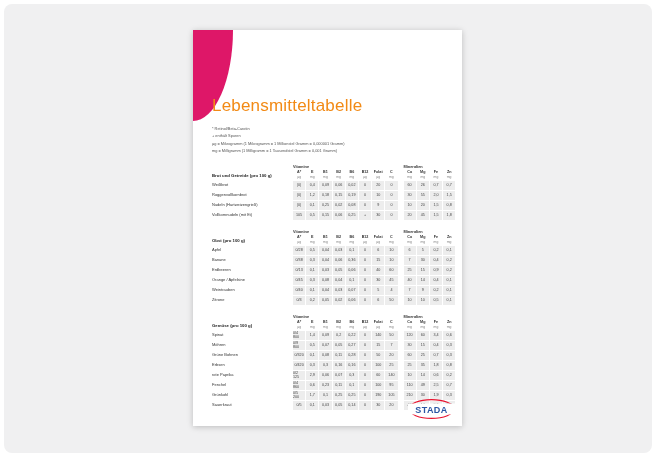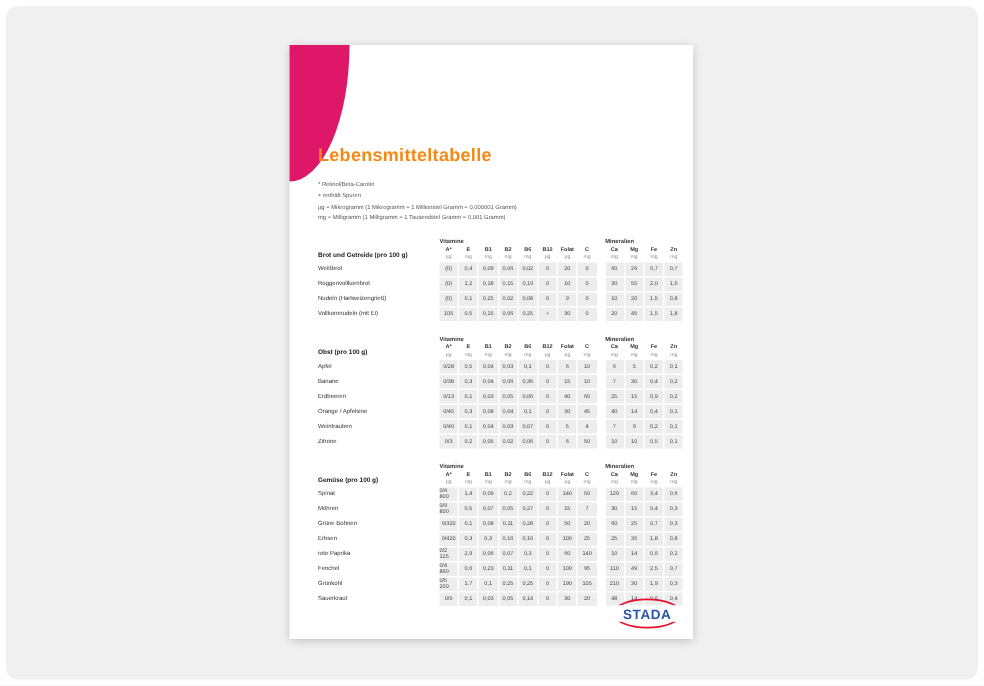--- a/index.html
+++ b/index.html
@@ -14,21 +14,21 @@
   .page{
     position:absolute;left:193px;top:30px;width:269px;height:396px;
     background:#ffffff;box-shadow:0 1px 6px rgba(0,0,0,0.22);
   }
   .pink-corner{
     position:absolute;left:0;top:0;width:40px;height:91px;
     background:#DE1768;border-radius:0 0 100% 0;
   }
   .content{position:absolute;left:19px;top:0;width:241px;}
   .doc-title{
-    margin-top:66px;font-size:12px;font-weight:700;color:#F28A15;
+    margin-top:66px;font-size:17px;font-weight:400;color:#F28A15;
     letter-spacing:0.2px;
   }
   .footnotes{margin-top:9px;}
   .footnote{font-size:3.9px;line-height:7.4px;color:#555;}
   .table-block{margin-top:8px;}
   .t-row{
     display:grid;
     grid-template-columns:80px repeat(8,12.2px) 4px repeat(4,12.2px);
     column-gap:1px;
   }

